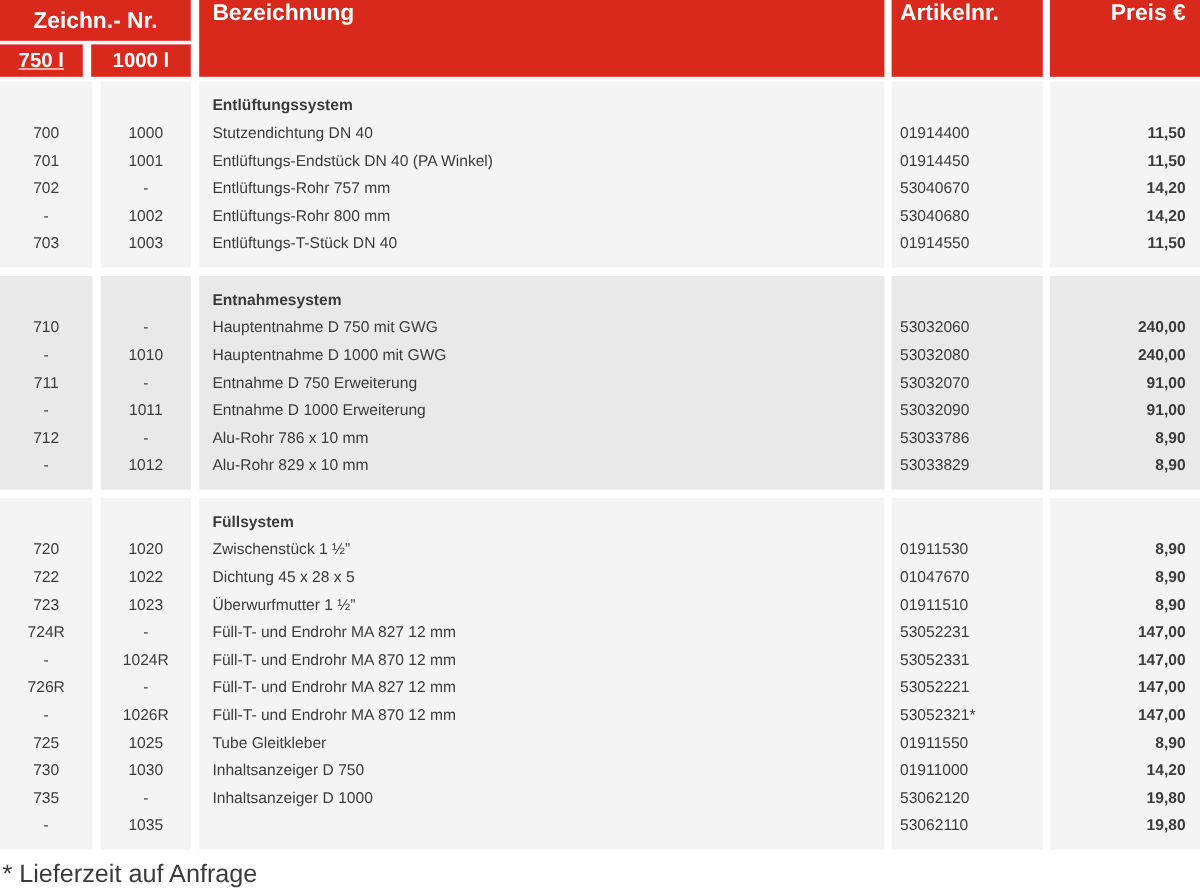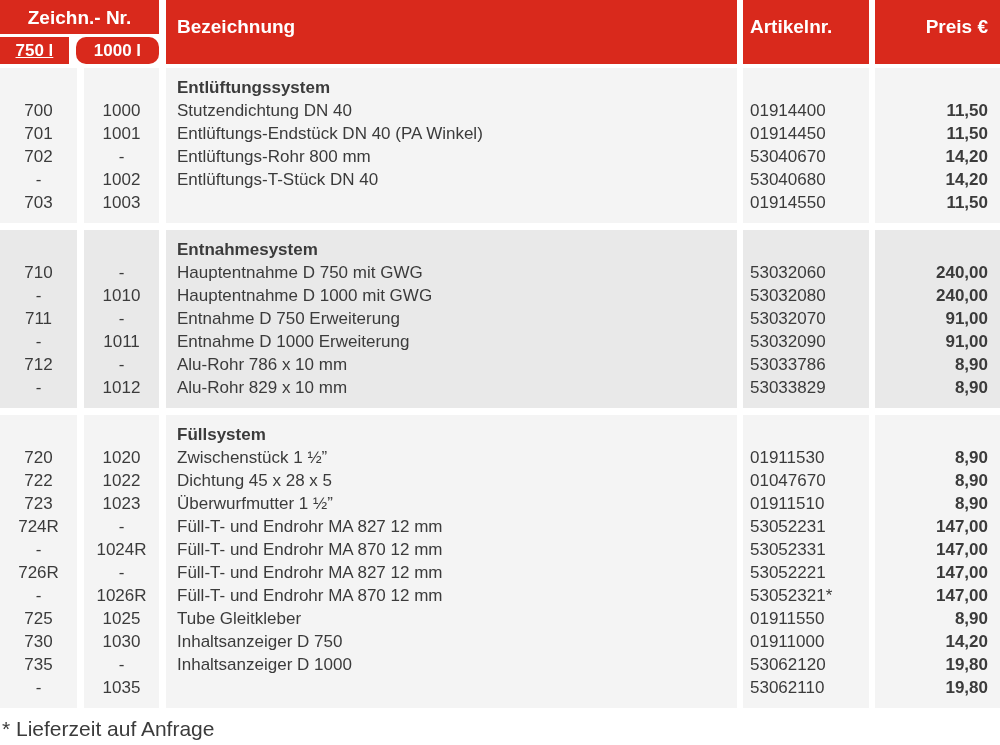--- a/index.html
+++ b/index.html
@@ -20,38 +20,38 @@
 
   
   .header{display:flex;height:64px;margin-bottom:4px;}
   .hdr-left{width:159px;display:flex;flex-direction:column;}
   .hdr-group{
     height:34px;background:var(--red);color:#fff;
     font-size:19px;font-weight:700;text-align:center;line-height:35px;
   }
   .hdr-sub{margin-top:3px;height:27px;display:flex;flex:1;}
   .hdr-sub .sub1{width:77px;text-decoration:underline;}
-  .hdr-sub .sub2{width:93px;margin-left:7px;border-radius:10px;}
+  .hdr-sub .sub2{width:93px;margin-left:7px;}
   .hdr-subcell{
     background:var(--red);color:#fff;font-size:17px;font-weight:700;
     text-align:center;line-height:27px;
   }
   .hdr-cell{
     background:var(--red);color:#fff;font-size:19px;font-weight:700;
-    padding-top:16px;
+    padding-top:1px;
   }
   .c3{width:571px;margin-left:7px;padding-left:11px;}
   .c4{width:126px;margin-left:6px;padding-left:7px;}
   .c5{width:125px;margin-left:6px;padding-right:12px;text-align:right;}
 
   
   .section{display:flex;margin-bottom:7px;background:#fff;}
   .shade-light .col{background:var(--bg-light);}
   .shade-dark  .col{background:var(--bg-dark);}
-  .col{padding-top:8px;padding-bottom:9px;font-size:17px;}
+  .col{padding-top:8px;padding-bottom:9px;font-size:13px;}
   .col1{width:77px;text-align:center;}
   .col2{width:75px;margin-left:7px;text-align:center;}
   .col3{width:571px;margin-left:7px;padding-left:11px;}
   .col4{width:126px;margin-left:6px;padding-left:7px;}
   .col5{width:125px;margin-left:6px;padding-right:12px;text-align:right;}
   .line{height:23px;line-height:23px;white-space:pre;overflow:visible;}
   .sec-title{font-weight:700;}
   .price{font-weight:700;}
 
   
@@ -91,20 +91,21 @@
             <div class="line">1000</div>
             <div class="line">1001</div>
             <div class="line">-</div>
             <div class="line">1002</div>
             <div class="line">1003</div>
           </div>
           <div class="col col3">
             <div class="line sec-title">Entlüftungssystem</div>
             <div class="line">Stutzendichtung DN 40</div>
             <div class="line">Entlüftungs-Endstück DN 40 (PA Winkel)</div>
+            <div class="line">Entlüftungs-Rohr 757 mm</div>
             <div class="line">Entlüftungs-Rohr 800 mm</div>
             <div class="line">Entlüftungs-T-Stück DN 40</div>
           </div>
           <div class="col col4">
             <div class="line"></div>
             <div class="line">01914400</div>
             <div class="line">01914450</div>
             <div class="line">53040670</div>
             <div class="line">53040680</div>
             <div class="line">01914550</div>

